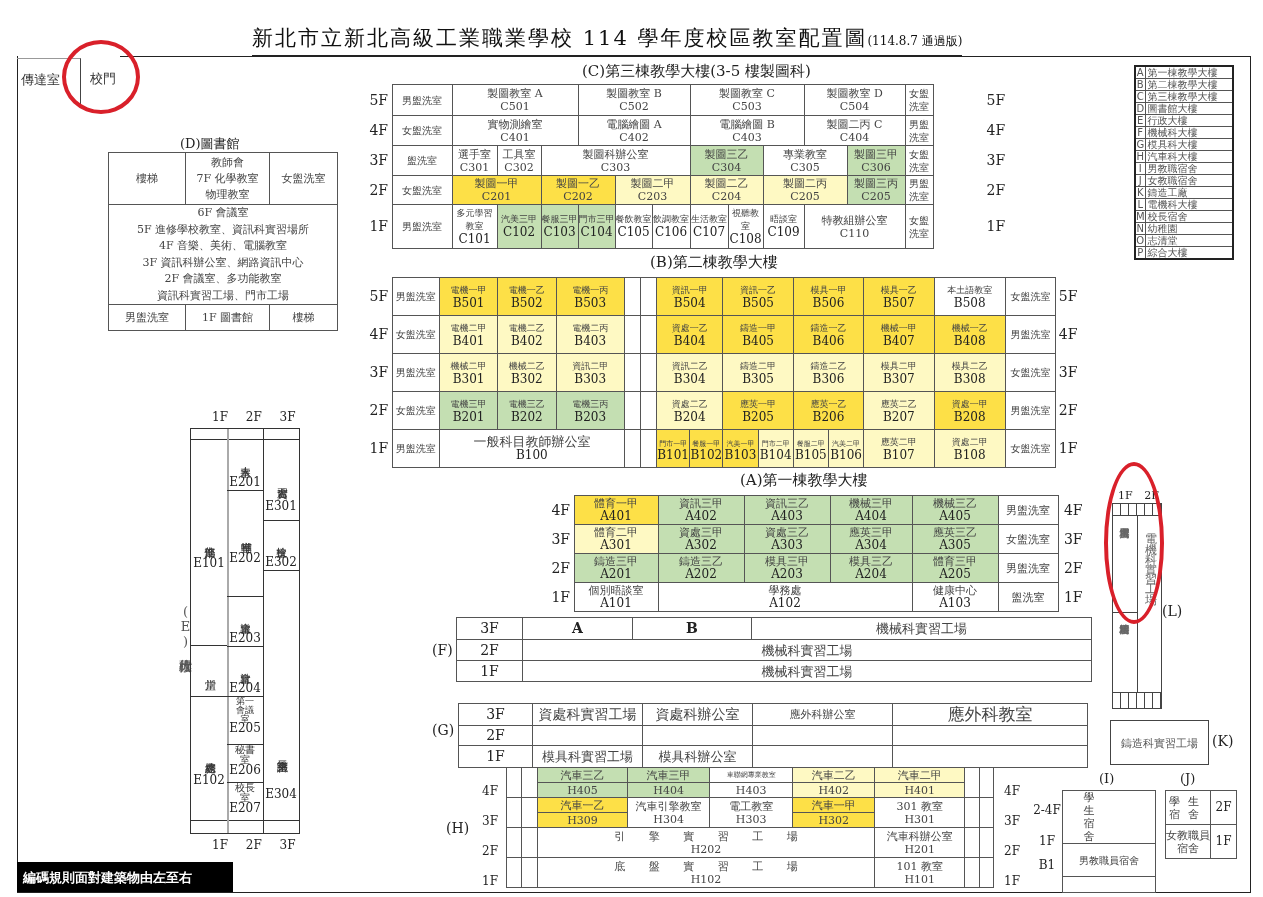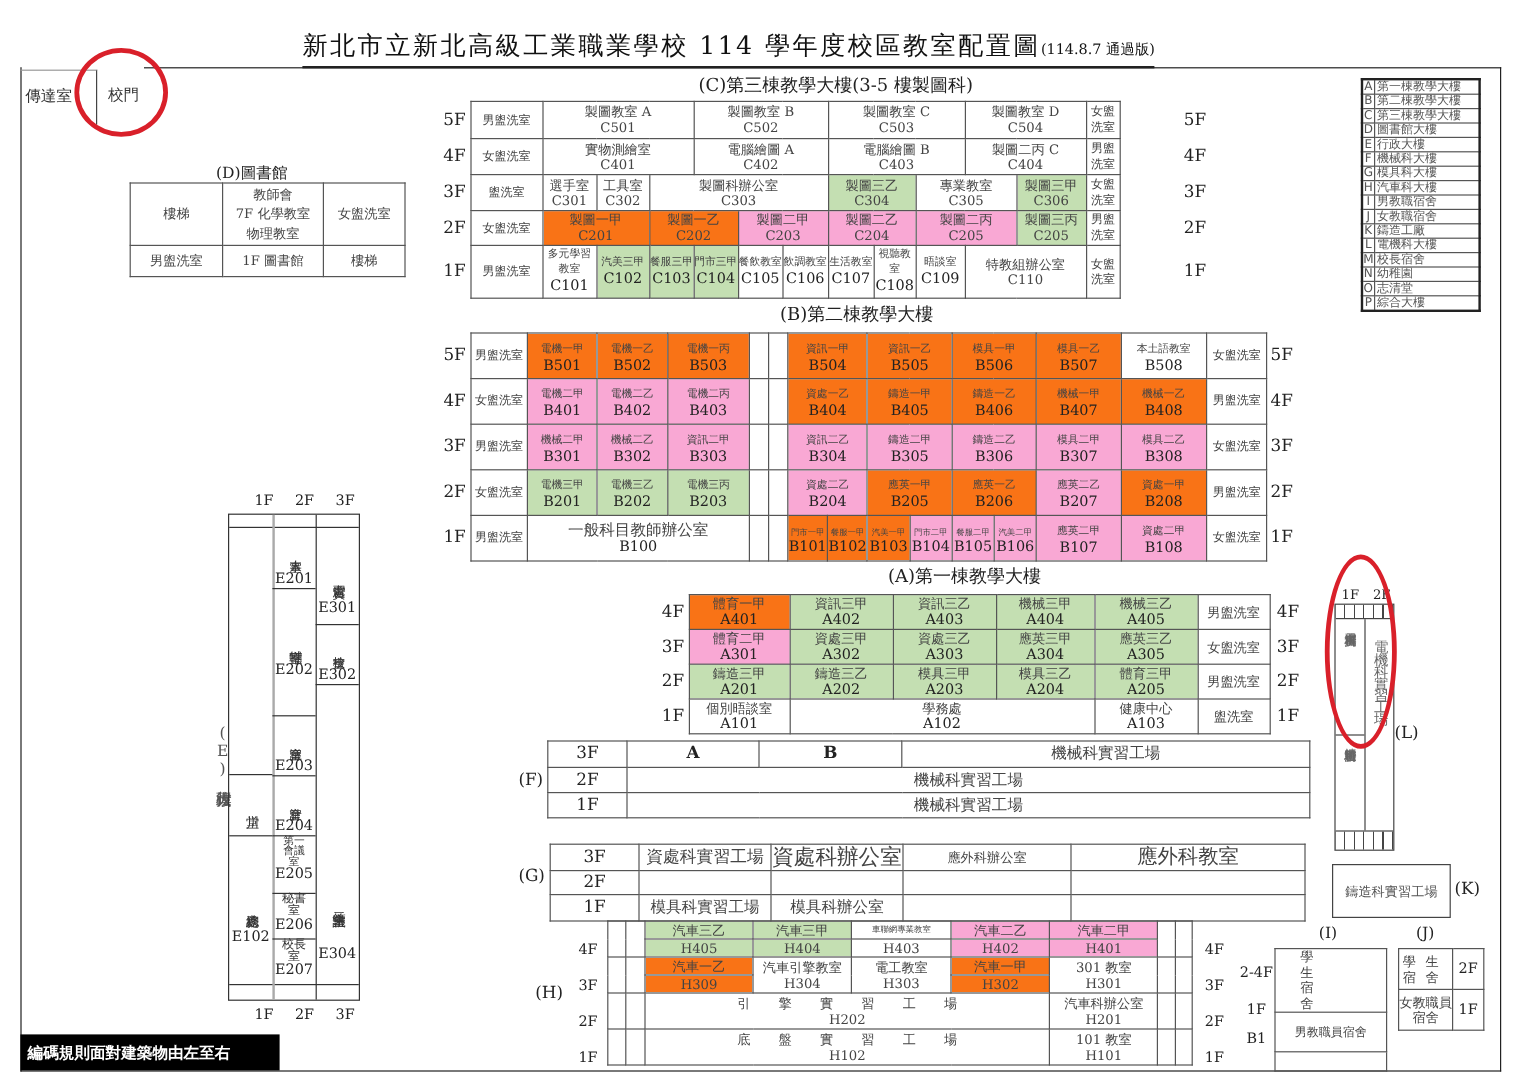--- a/index.html
+++ b/index.html
@@ -7,21 +7,21 @@
 .abs{position:absolute}
 .title{left:252px;top:24px;font-size:21px;letter-spacing:2px;color:#111;border-bottom:2px solid #222;white-space:nowrap;line-height:28px}
 .title small{font-size:12px;letter-spacing:0}
 .frame{left:17px;top:56px;width:1234px;height:837px;border-left:1.5px solid #222;border-right:1.5px solid #222;border-bottom:1.5px solid #222}
 .frame-top{left:120px;top:56px;width:1131px;height:0;border-top:1.5px solid #222}
 .gate{left:17px;top:58px;width:64px;height:46px;border-right:1px solid #444;border-top:1px solid #999;font-size:13px;padding:12px 4px}
 .gate2{left:86px;top:58px;font-size:13px;padding:12px 4px}
 .redcircle{border:4px solid #d9202a;border-radius:50%}
 table{border-collapse:collapse;table-layout:fixed}
 td{border:1px solid #555;text-align:center;vertical-align:middle;font-size:11px;line-height:13px;color:#444;overflow:hidden;padding:0}
-.or{background:#f97316}.bl{background:#f9a8d4}.gr{background:#c4dfb2}
+.or{background:#fde047}.bl{background:#fef9c3}.gr{background:#c4dfb2}
 .fl{font-size:14px;color:#222;border:none}
 .wc{font-size:10px}
 .bt{font-size:15px;color:#222;white-space:nowrap}
 .code{font-size:12px;color:#222}
 .lbl{font-size:9px}
 .tiny{font-size:7px;line-height:9px}
 .legend td{font-family:"DejaVu Sans",sans-serif;font-size:10px;height:11.5px;line-height:11px;text-align:left;color:#555;padding-left:2px}
 .legend td.k{width:10px;text-align:center;padding:0}
 .vert{writing-mode:vertical-rl;text-orientation:upright;letter-spacing:0}
 .footer{left:17px;top:862px;width:216px;height:30px;background:#000;color:#fff;font-family:"DejaVu Sans",sans-serif;font-size:13px;font-weight:bold;padding:7px 6px}
@@ -379,21 +379,21 @@
       <col style="width:74px">
       <col style="width:110px">
       <col style="width:110px">
       <col style="width:140px">
       <col>
     </colgroup>
 <tbody>
       <tr style="height:22px">
         <td class="fl" style="border:1px solid #555">3F</td>
         <td style="font-size:14px">資處科實習工場</td>
-        <td style="font-size:18px">資處科辦公室</td>
+        <td style="font-size:14px">資處科辦公室</td>
         <td style="font-size:11px">應外科辦公室</td>
         <td style="font-size:17px">應外科教室</td>
       </tr>
 <tr style="height:20px">
         <td class="fl" style="border:1px solid #555">2F</td>
         <td></td>
         <td></td>
         <td></td>
         <td></td>
       </tr>
@@ -493,37 +493,51 @@
       <col style="width:68px">
     </colgroup>
 <tbody>
       <tr style="height:52px">
         <td style="font-size:11px">樓梯</td>
         <td style="white-space:pre-line;font-size:11px;line-height:16px">教師會
 7F 化學教室
 物理教室</td>
         <td style="font-size:11px">女盥洗室</td>
       </tr>
+<tr style="height:100px">
+        <td colspan="3" style="font-size:11px;line-height:16.5px">
+<div>6F 會議室</div>
+          <div>5F 進修學校教室、資訊科實習場所</div>
+          <div>4F 音樂、美術、電腦教室</div>
+          <div>3F 資訊科辦公室、網路資訊中心</div>
+          <div>2F 會議室、多功能教室</div>
+          <div>資訊科實習工場、門市工場</div>
+        </td>
+      </tr>
 <tr style="height:26px">
         <td style="font-size:11px">男盥洗室</td>
         <td style="font-size:11px">1F 圖書館</td>
         <td style="font-size:11px">樓梯</td>
       </tr>
 </tbody>
   </table>
 
 <div class="abs" style="left:212px;top:410px;font-size:12px;color:#222;word-spacing:14px"><span>1F</span> <span>2F</span> <span>3F</span></div>
 <div class="abs" style="left:212px;top:838px;font-size:12px;color:#222;word-spacing:14px"><span>1F</span> <span>2F</span> <span>3F</span></div>
 <div class="abs vert" style="left:176px;top:604px;font-size:13px;color:#555;height:90px">(E)行政大樓</div>
 <div class="abs" style="left:190px;top:428px;width:110px;height:406px;border:1px solid #333">
   <div class="abs" style="left:0;top:0;width:108px;height:11px;border-bottom:1px solid #333"></div>
   <div class="abs" style="left:0;bottom:0;width:108px;height:13px;border-top:1px solid #333"></div>
   <div class="abs" style="left:36px;top:0;width:0;height:404px;border-left:2px solid #aaa"></div>
   <div class="abs" style="left:72px;top:0;width:0;height:404px;border-left:1px solid #333"></div>
 
+  <div class="abs" style="left:0;top:12px;width:36px;height:142px;font-size:11px;text-align:center;padding-top:78px;line-height:12px">
+      <div class="vert" style="margin:0 auto;height:38px">進修部</div>
+      <div class="code">E101</div>
+    </div>
   <div class="abs" style="left:0;top:216px;width:36px;height:52px;border-top:1px solid #333;border-bottom:1px solid #333;font-size:11px;text-align:center;padding-top:10px">
       <div class="vert" style="margin:0 auto;height:28px">川堂</div>
     </div>
   <div class="abs" style="left:0;top:268px;width:36px;height:124px;font-size:11px;text-align:center;padding-top:38px">
       <div class="vert" style="margin:0 auto;height:38px">總務處</div>
       <div class="code">E102</div>
     </div>
 
   <div class="abs" style="left:36px;top:12px;width:36px;height:50px;border-bottom:1px solid #333;font-size:10px;text-align:center;line-height:10px">
       <div class="vert" style="margin:0 auto;height:36px">人事室</div>

